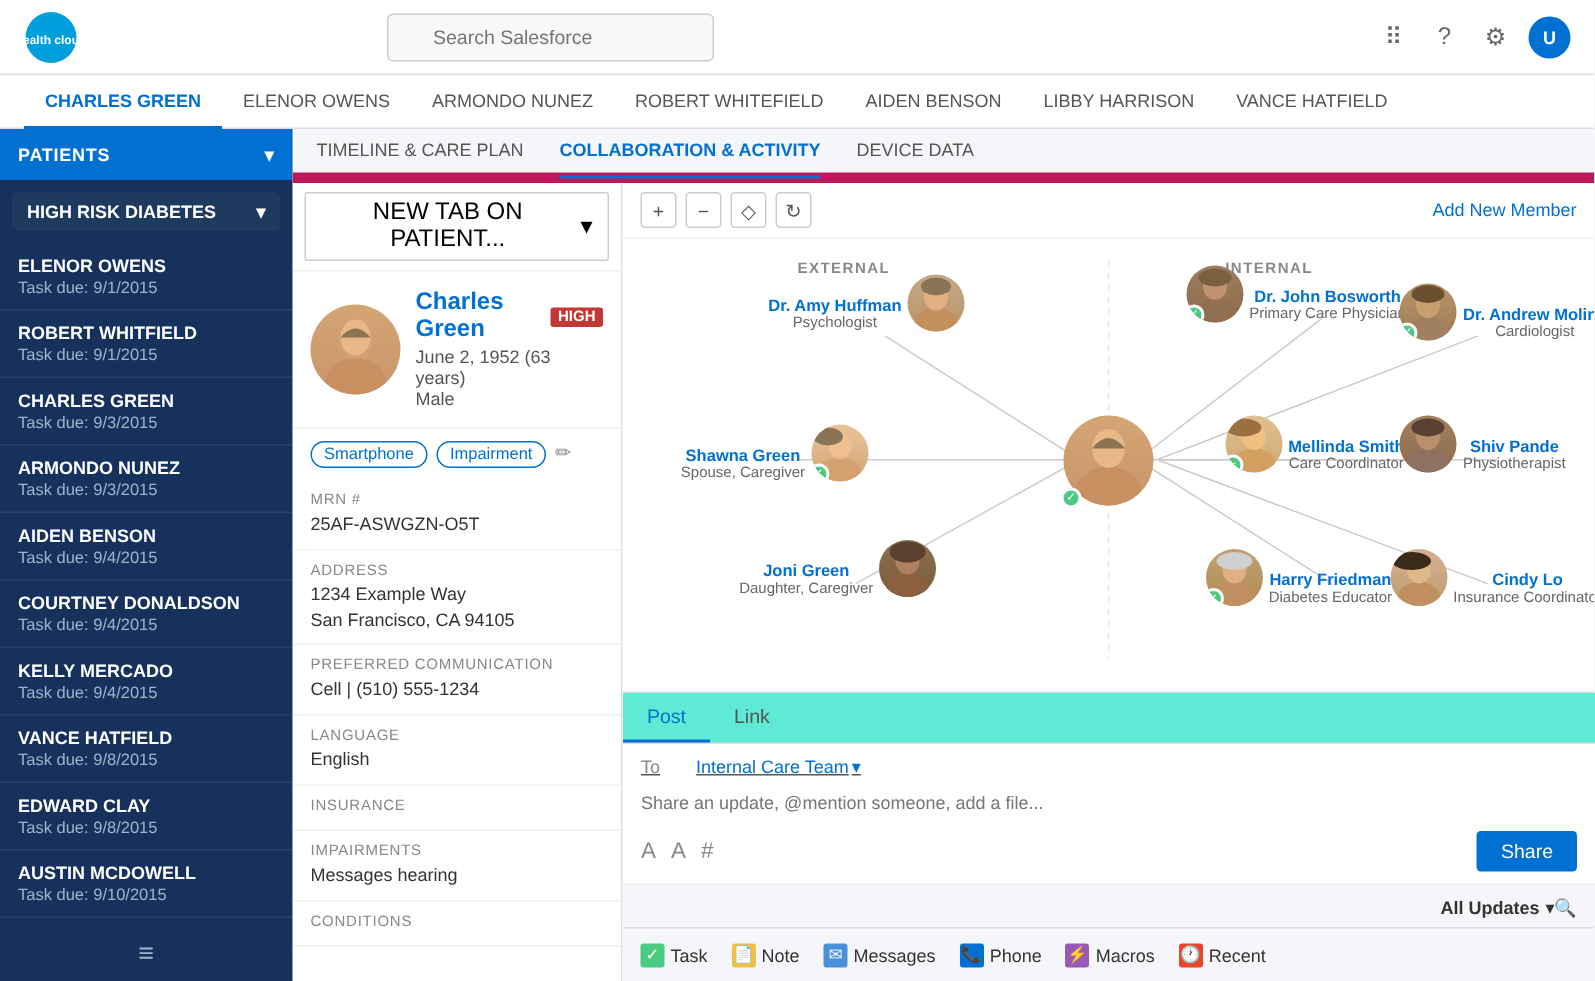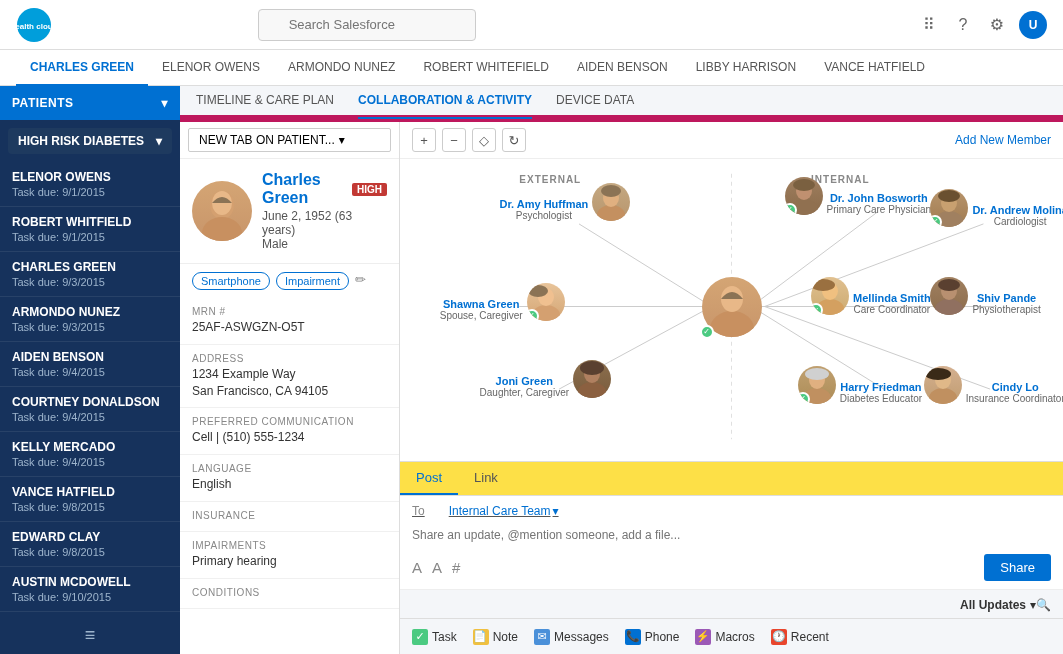--- a/index.html
+++ b/index.html
@@ -95,21 +95,21 @@
     }
 
     
     .main-layout {
       display: flex;
       height: calc(654px - 50px - 36px);
     }
 
     
     .sidebar {
-      width: 180px;
+      width: 195px;
       background: #16325c;
       color: #fff;
       display: flex;
       flex-direction: column;
       flex-shrink: 0;
       overflow-y: auto;
     }
     .sidebar-header {
       padding: 10px 12px;
       display: flex;
@@ -262,21 +262,21 @@
       font-size: 12px;
       color: #333;
       line-height: 1.4;
     }
     .new-tab-btn {
       display: flex;
       align-items: center;
       background: #fff;
       border: 1px solid #ccc;
       padding: 4px 10px;
-      font-size: 12px;
+      font-size: 16px;
       cursor: pointer;
       margin: 8px 12px;
       border-radius: 2px;
     }
 
     
     .right-panel {
       flex: 1;
       display: flex;
       flex-direction: column;
@@ -392,21 +392,21 @@
 
     
     .activity-panel {
       flex: 1;
       overflow-y: auto;
       padding: 0;
       background: #f4f6f9;
     }
     .post-tabs {
       display: flex;
-      background: #fde047;
+      background: #5eead4;
       border-bottom: 1px solid #ddd;
     }
     .post-tab {
       padding: 8px 16px;
       font-size: 13px;
       color: #555;
       cursor: pointer;
       border-bottom: 2px solid transparent;
     }
     .post-tab.active {
@@ -679,21 +679,21 @@
           <div class="info-label">LANGUAGE</div>
           <div class="info-value">English</div>
         </div>
 
         <div class="info-section">
           <div class="info-label">INSURANCE</div>
         </div>
 
         <div class="info-section">
           <div class="info-label">IMPAIRMENTS</div>
-          <div class="info-value">Primary hearing</div>
+          <div class="info-value">Messages hearing</div>
         </div>
 
         <div class="info-section">
           <div class="info-label">CONDITIONS</div>
 
         </div>
 
       </div>
 
       <div class="right-panel">

